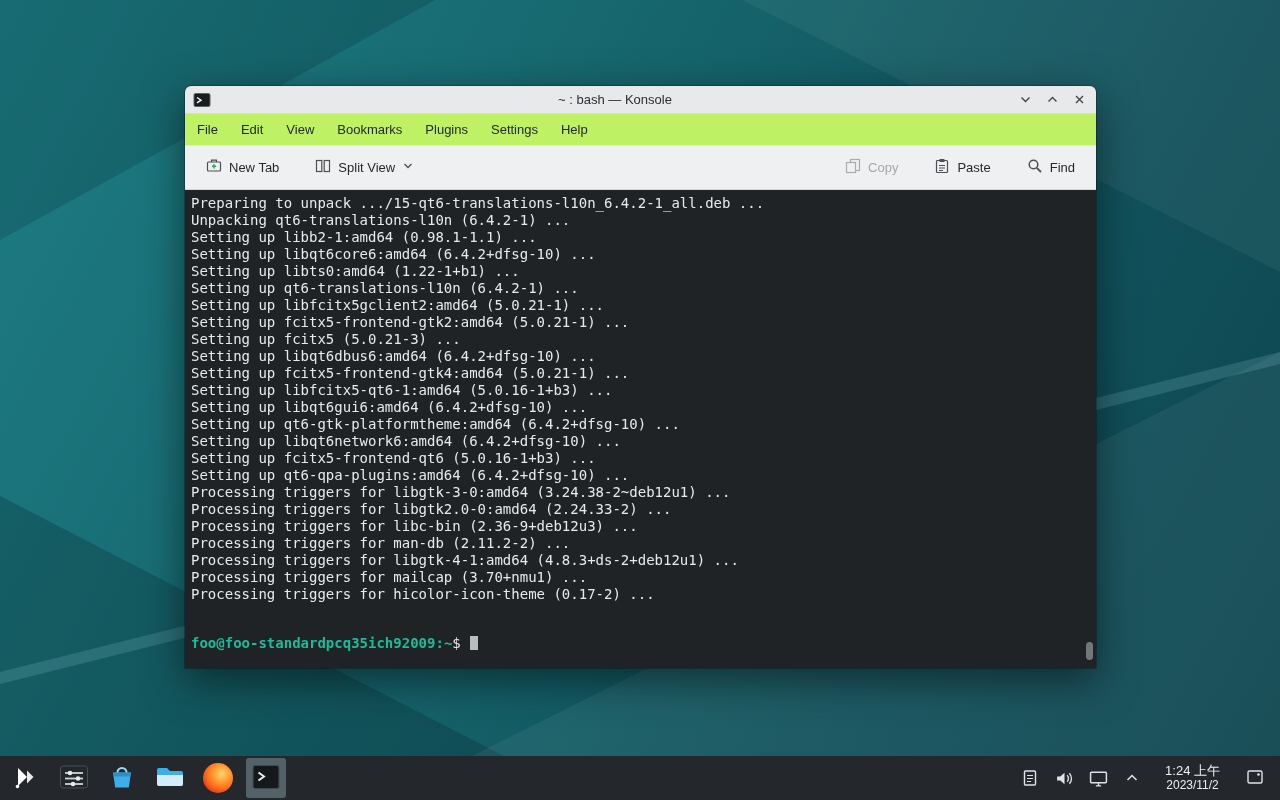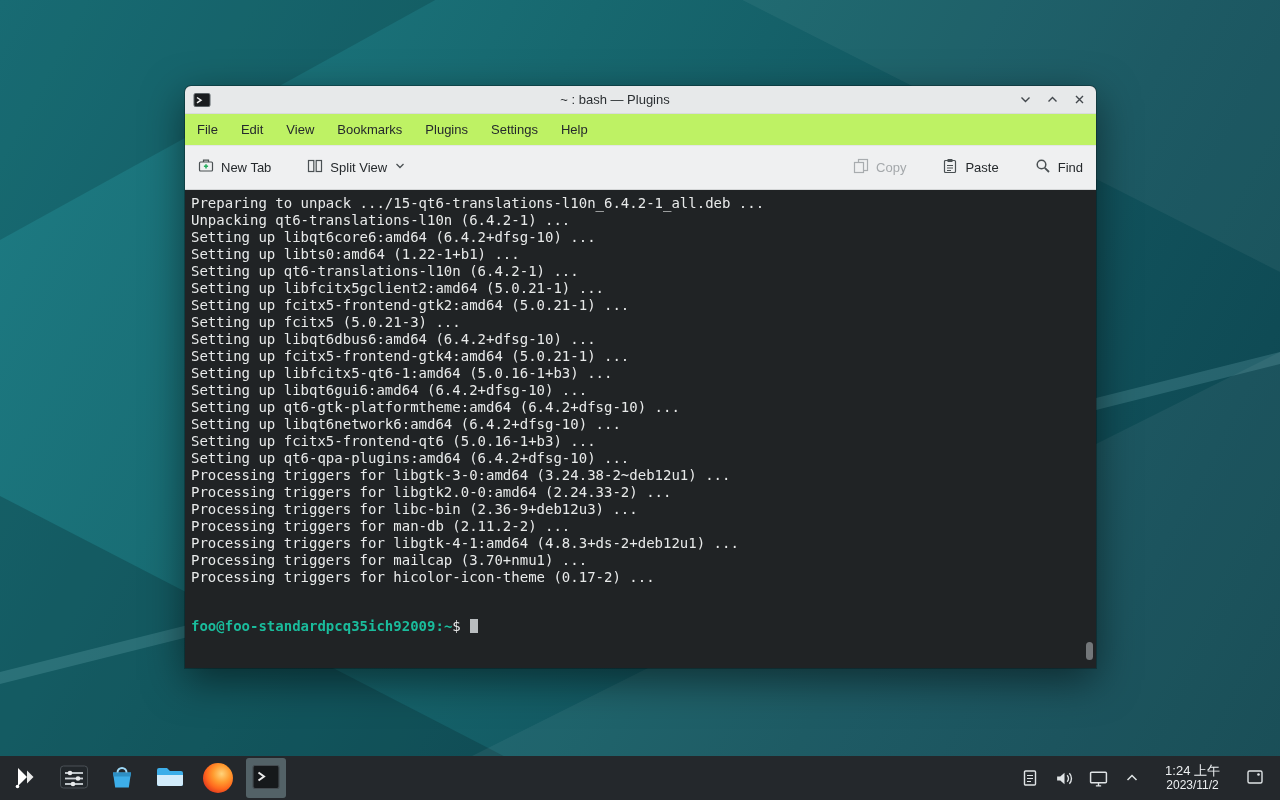--- a/index.html
+++ b/index.html
@@ -35,21 +35,21 @@
 
   .menubar{
     height:32px; flex:0 0 32px; background:#bef264; border-bottom:1px solid #e3e5e6;
     display:flex; align-items:center; gap:23px; padding:0 12px;
     font-size:13px; color:#25292c;
   }
   .menu-item{cursor:default;}
 
   .toolbar{
     height:44px; flex:0 0 44px; background:#eff0f1; border-bottom:1px solid #d4d6d7;
-    display:flex; align-items:center; padding:0 4px; font-size:13px; color:#25292c;
+    display:flex; align-items:center; padding:0 12px; font-size:13px; color:#25292c;
   }
   .tool-btn{
     display:flex; align-items:center; gap:7px; padding:7px 9px; border:none;
     background:none; font-size:13px; color:#25292c; border-radius:3px; cursor:default;
   }
   .tool-btn.disabled{color:#a4a8ab;}
   .flex-spacer{flex:1;}
   .sep-gap{width:18px;}
 
   
@@ -115,21 +115,21 @@
 
   <div class="window">
 
     <div class="titlebar">
       <span class="tb-app-icon">
         <svg width="18" height="18" viewBox="0 0 18 18">
           <rect x="1" y="2.5" width="16" height="13" rx="1.5" fill="#1a1d1f" stroke="#5b6266" stroke-width="1"></rect>
           <path d="M4 6.5 l4 2.7 -4 2.7" stroke="#f2f2f2" stroke-width="1.5" fill="none"></path>
         </svg>
       </span>
-      <span class="tb-title">~ : bash — Plugins</span>
+      <span class="tb-title">~ : bash — Konsole</span>
       <span class="tb-controls">
         <button class="wc">
           <svg width="13" height="13" viewBox="0 0 13 13">
               <path d="M2.5 4.5 L6.5 8.5 L10.5 4.5" stroke="#43484d" stroke-width="1.4" fill="none"></path>
             </svg>
         </button>
         <button class="wc">
           <svg width="13" height="13" viewBox="0 0 13 13">
               <path d="M2.5 8.5 L6.5 4.5 L10.5 8.5" stroke="#43484d" stroke-width="1.4" fill="none"></path>
             </svg>
@@ -208,20 +208,21 @@
           </svg>
         </span>
         <span>Find</span>
       </button>
     </div>
 
     <div class="terminal">
       <div>
           <div class="term-line">Preparing to unpack .../15-qt6-translations-l10n_6.4.2-1_all.deb ...</div>
           <div class="term-line">Unpacking qt6-translations-l10n (6.4.2-1) ...</div>
+          <div class="term-line">Setting up libb2-1:amd64 (0.98.1-1.1) ...</div>
           <div class="term-line">Setting up libqt6core6:amd64 (6.4.2+dfsg-10) ...</div>
           <div class="term-line">Setting up libts0:amd64 (1.22-1+b1) ...</div>
           <div class="term-line">Setting up qt6-translations-l10n (6.4.2-1) ...</div>
           <div class="term-line">Setting up libfcitx5gclient2:amd64 (5.0.21-1) ...</div>
           <div class="term-line">Setting up fcitx5-frontend-gtk2:amd64 (5.0.21-1) ...</div>
           <div class="term-line">Setting up fcitx5 (5.0.21-3) ...</div>
           <div class="term-line">Setting up libqt6dbus6:amd64 (6.4.2+dfsg-10) ...</div>
           <div class="term-line">Setting up fcitx5-frontend-gtk4:amd64 (5.0.21-1) ...</div>
           <div class="term-line">Setting up libfcitx5-qt6-1:amd64 (5.0.16-1+b3) ...</div>
           <div class="term-line">Setting up libqt6gui6:amd64 (6.4.2+dfsg-10) ...</div>

